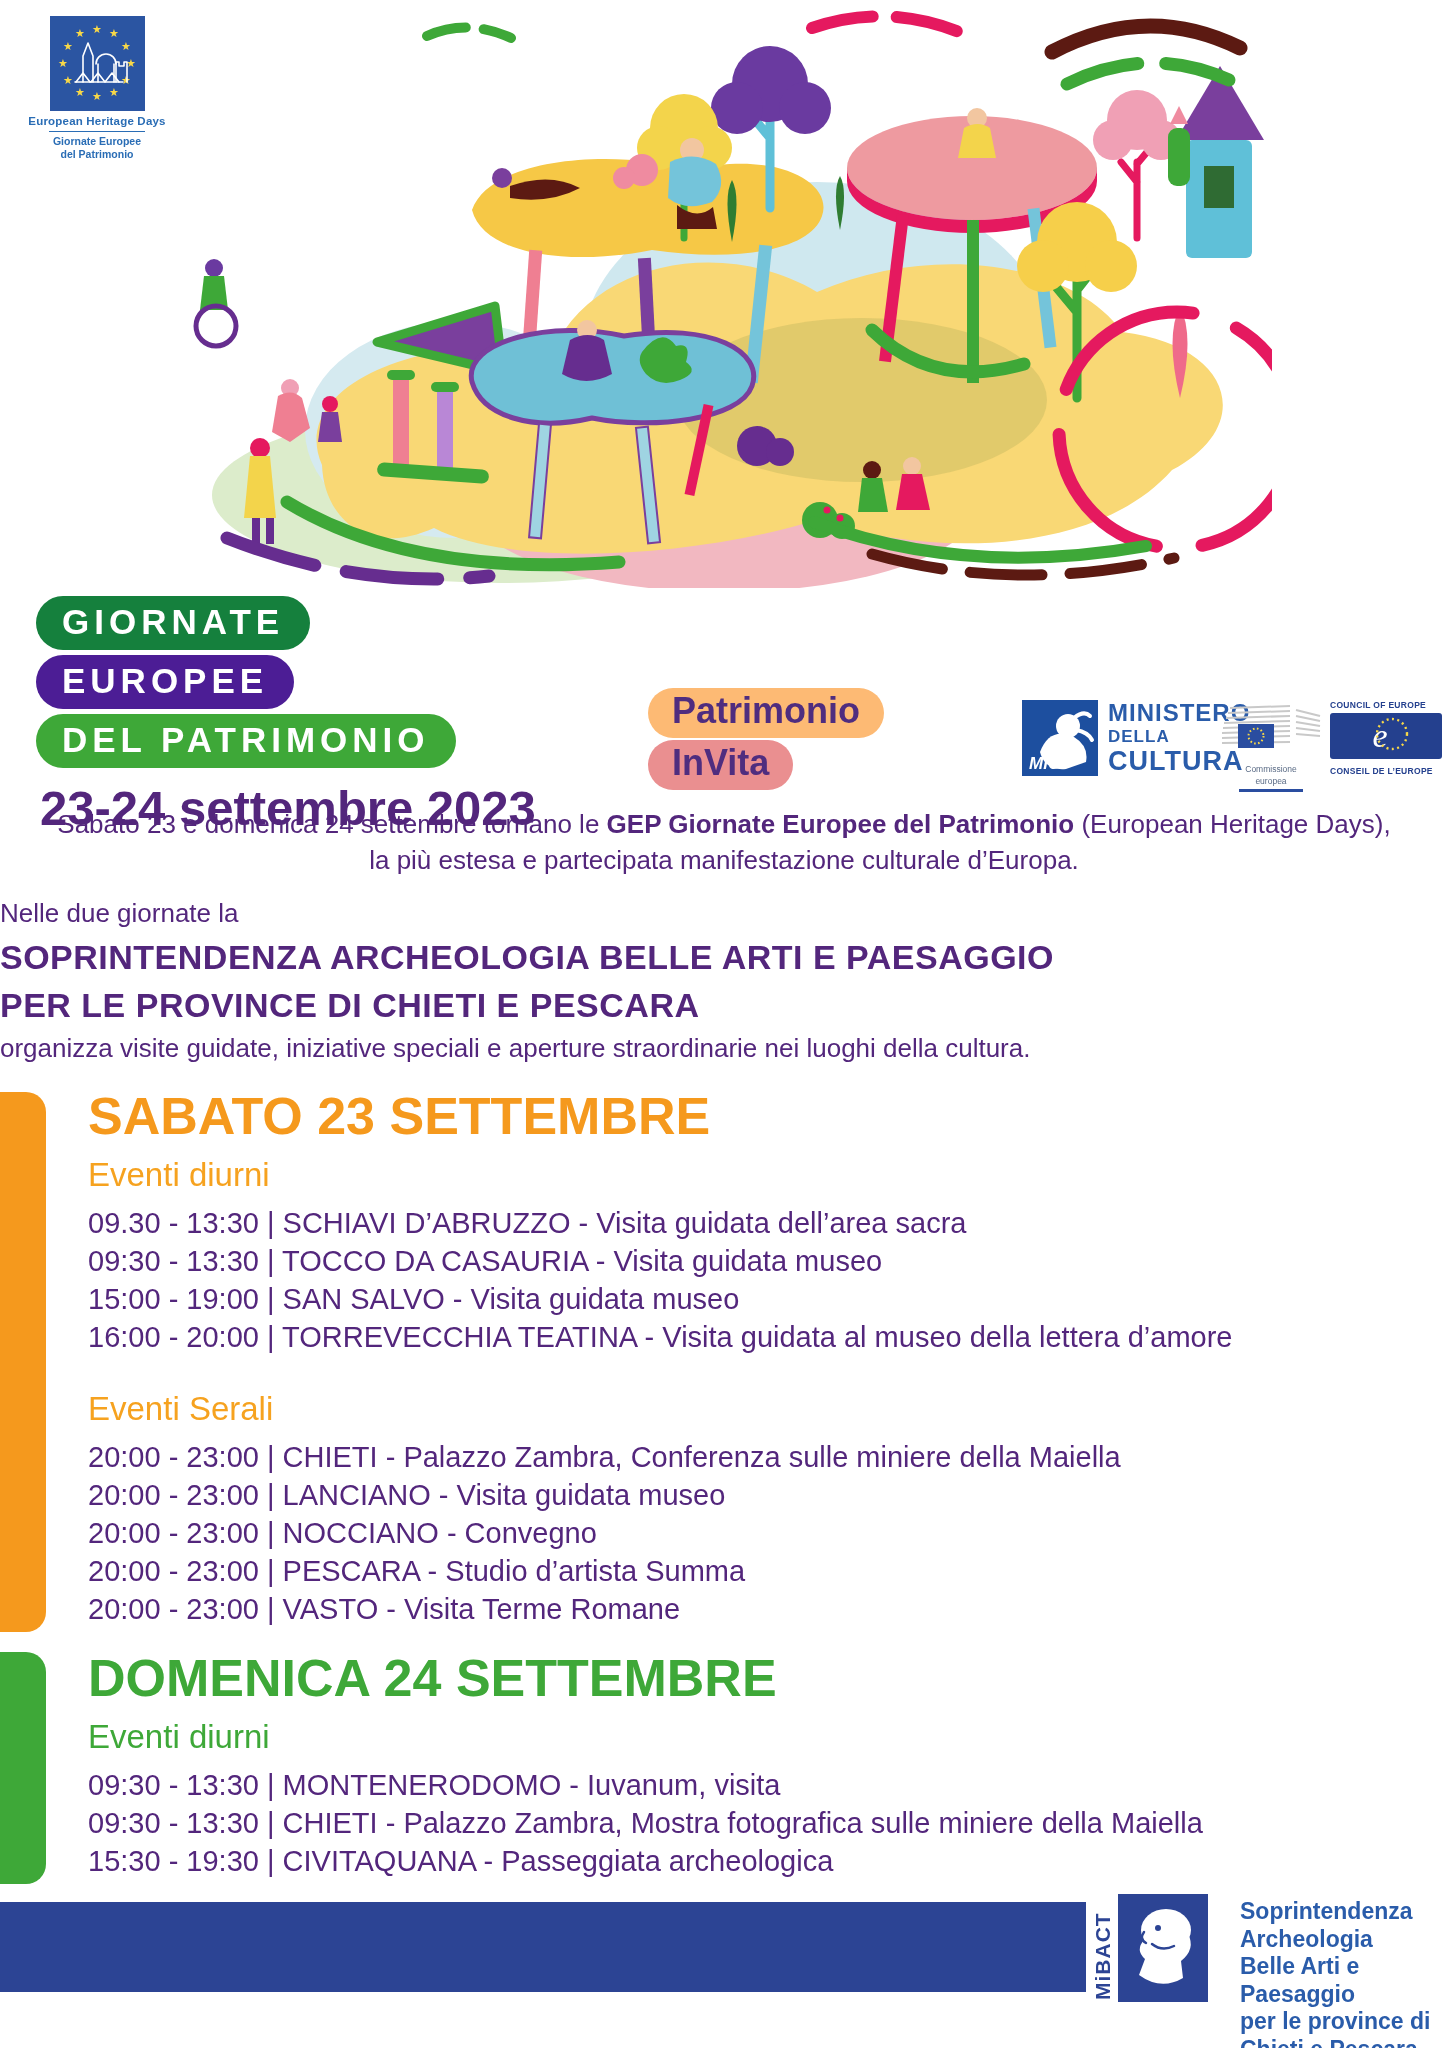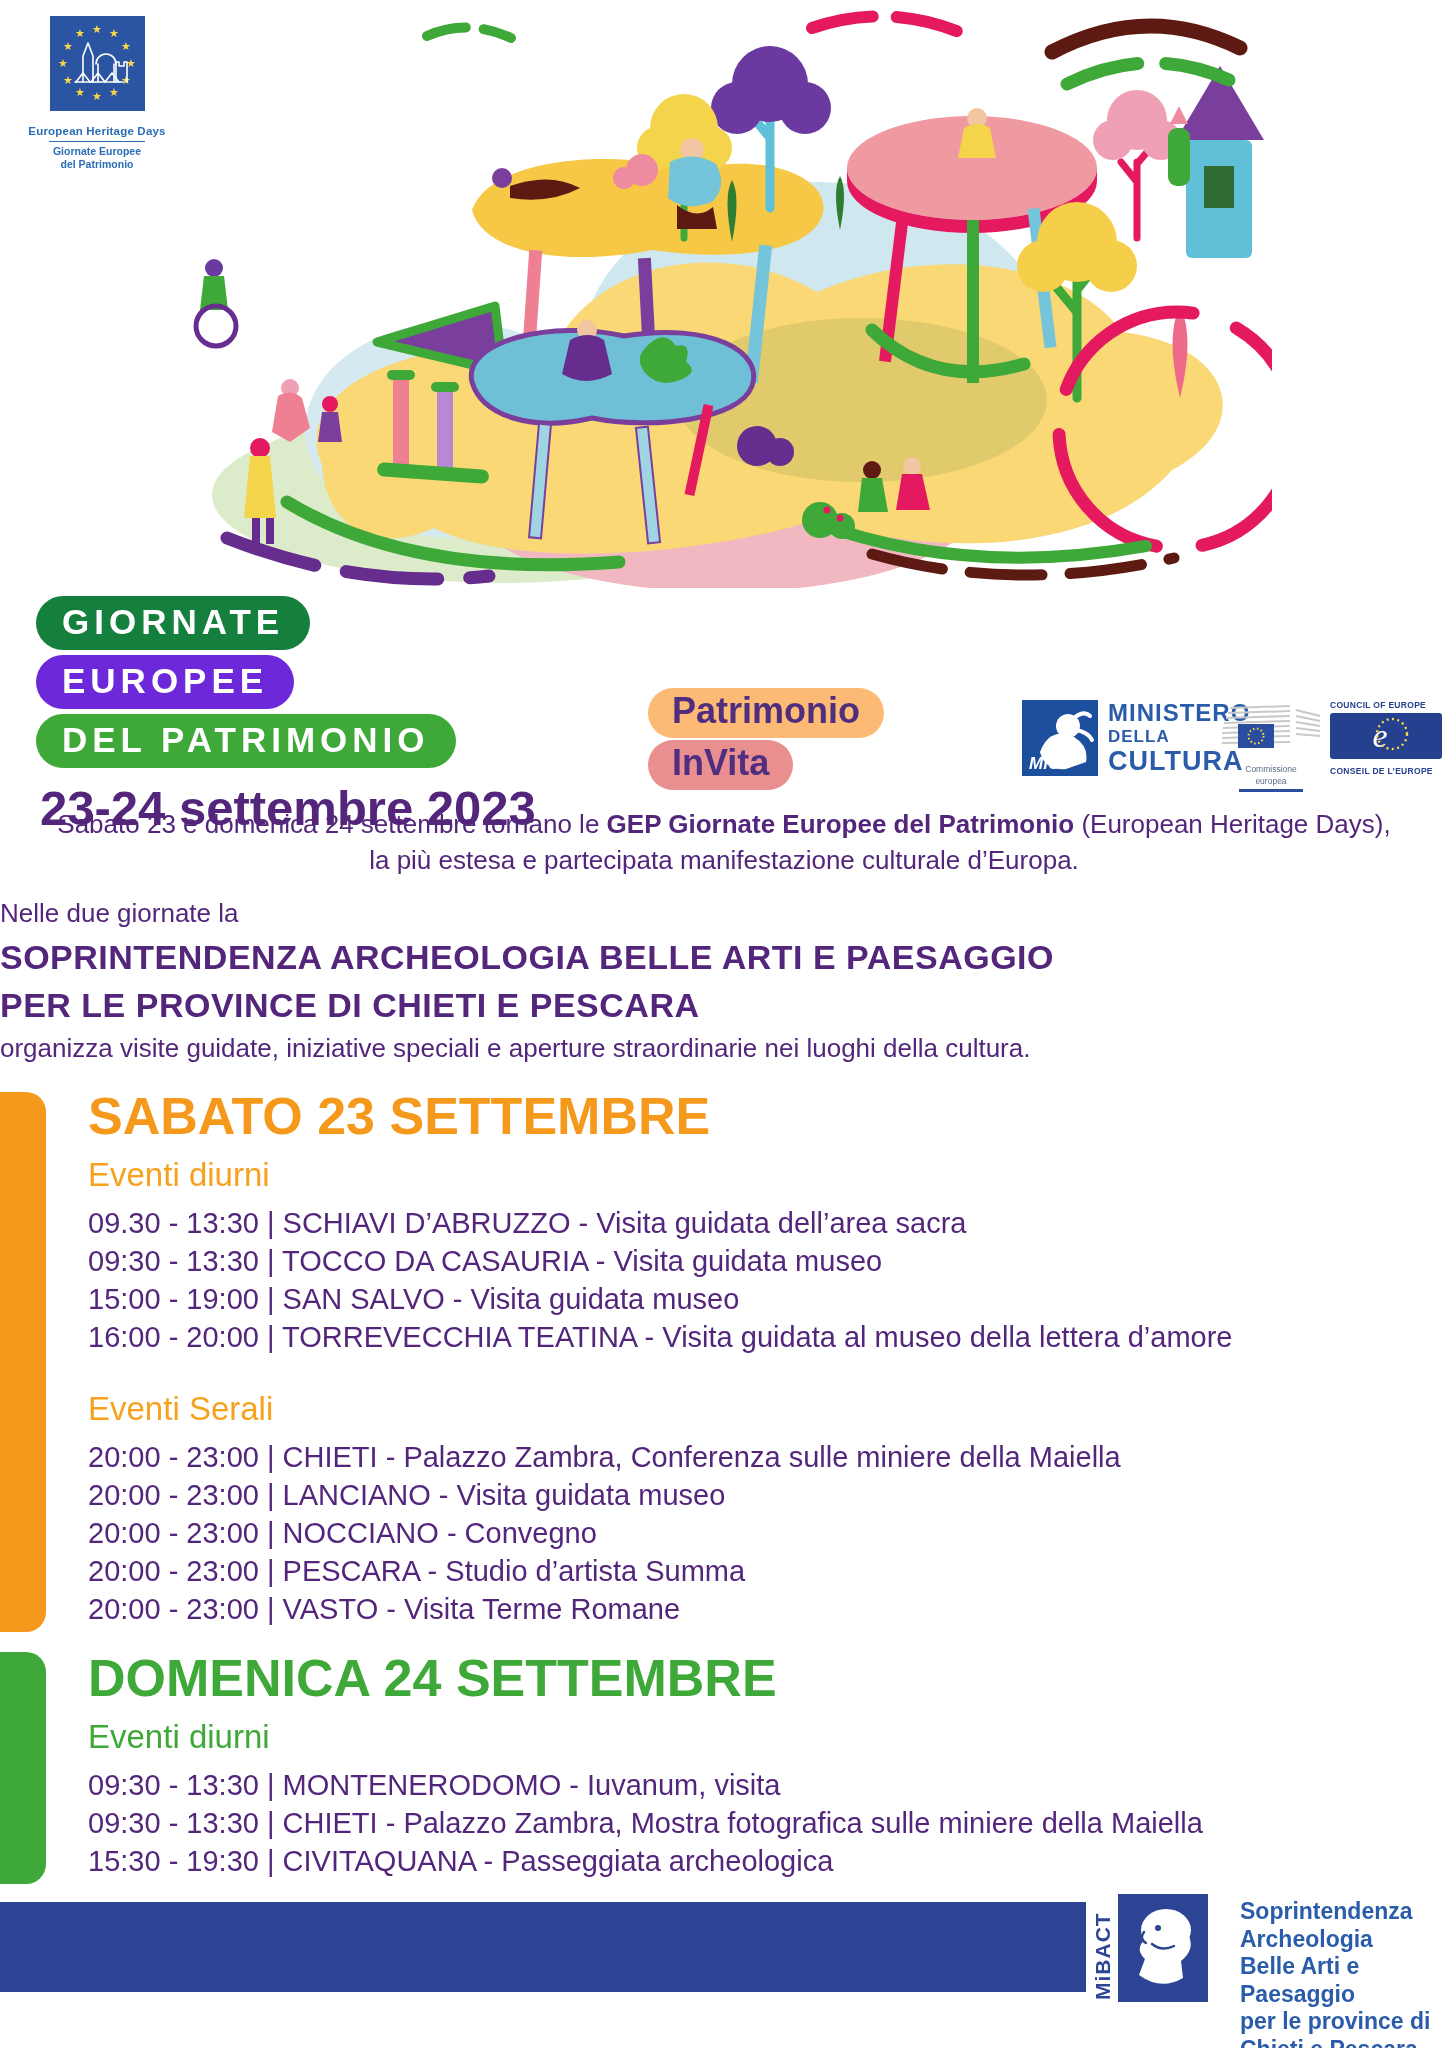--- a/index.html
+++ b/index.html
@@ -4,31 +4,31 @@
 <style>
   * { margin:0; padding:0; box-sizing:border-box; }
   body { background:#888; font-family:"Liberation Sans", sans-serif; }
   .poster {
     position:relative; width:1448px; height:2048px; background:#ffffff;
     overflow:hidden; margin:0 auto;
   }
   
   .ehd-logo { position:absolute; left:22px; top:16px; width:150px; text-align:center; }
   .ehd-logo .sq { display:block; margin:0 auto; }
-  .ehd-title { margin-top:14px; font-size:11.5px; font-weight:bold; color:#2a6db5; letter-spacing:.2px; }
+  .ehd-title { margin-top:4px; font-size:11.5px; font-weight:bold; color:#2a6db5; letter-spacing:.2px; }
   .ehd-divider { width:96px; height:1px; background:#2a6db5; margin:4px auto 3px auto; }
   .ehd-sub { font-size:10.5px; font-weight:bold; color:#2a6db5; line-height:13px; }
   
   .illustration { position:absolute; left:172px; top:0px; width:1100px; height:588px; }
   
   .brand { position:absolute; left:36px; top:596px; }
   .pill { display:table; color:#fff; font-weight:bold; font-size:35px; letter-spacing:5px;
           padding:6px 26px 8px 26px; border-radius:30px; margin-bottom:5px; white-space:nowrap; }
   .pill-1 { background:#15803d; }
-  .pill-2 { background:#6d28d9; }
+  .pill-2 { background:#4c1d95; }
   .pill-3 { background:#3ea838; }
   .brand-dates { margin-top:12px; margin-left:4px; font-size:49px; font-weight:bold; color:#53267c; }
   
   .pinvita { position:absolute; left:648px; top:688px; }
   .pv-pill { display:table; font-weight:bold; font-size:36px; color:#4f2d7f;
              padding:2px 24px 6px 24px; border-radius:28px; }
   .pv-1 { background:#fdba74; }
   .pv-2 { background:#ea8f90; margin-top:2px; }
   
   .logo-mic { position:absolute; left:1022px; top:700px; display:flex; align-items:center; gap:10px; }

